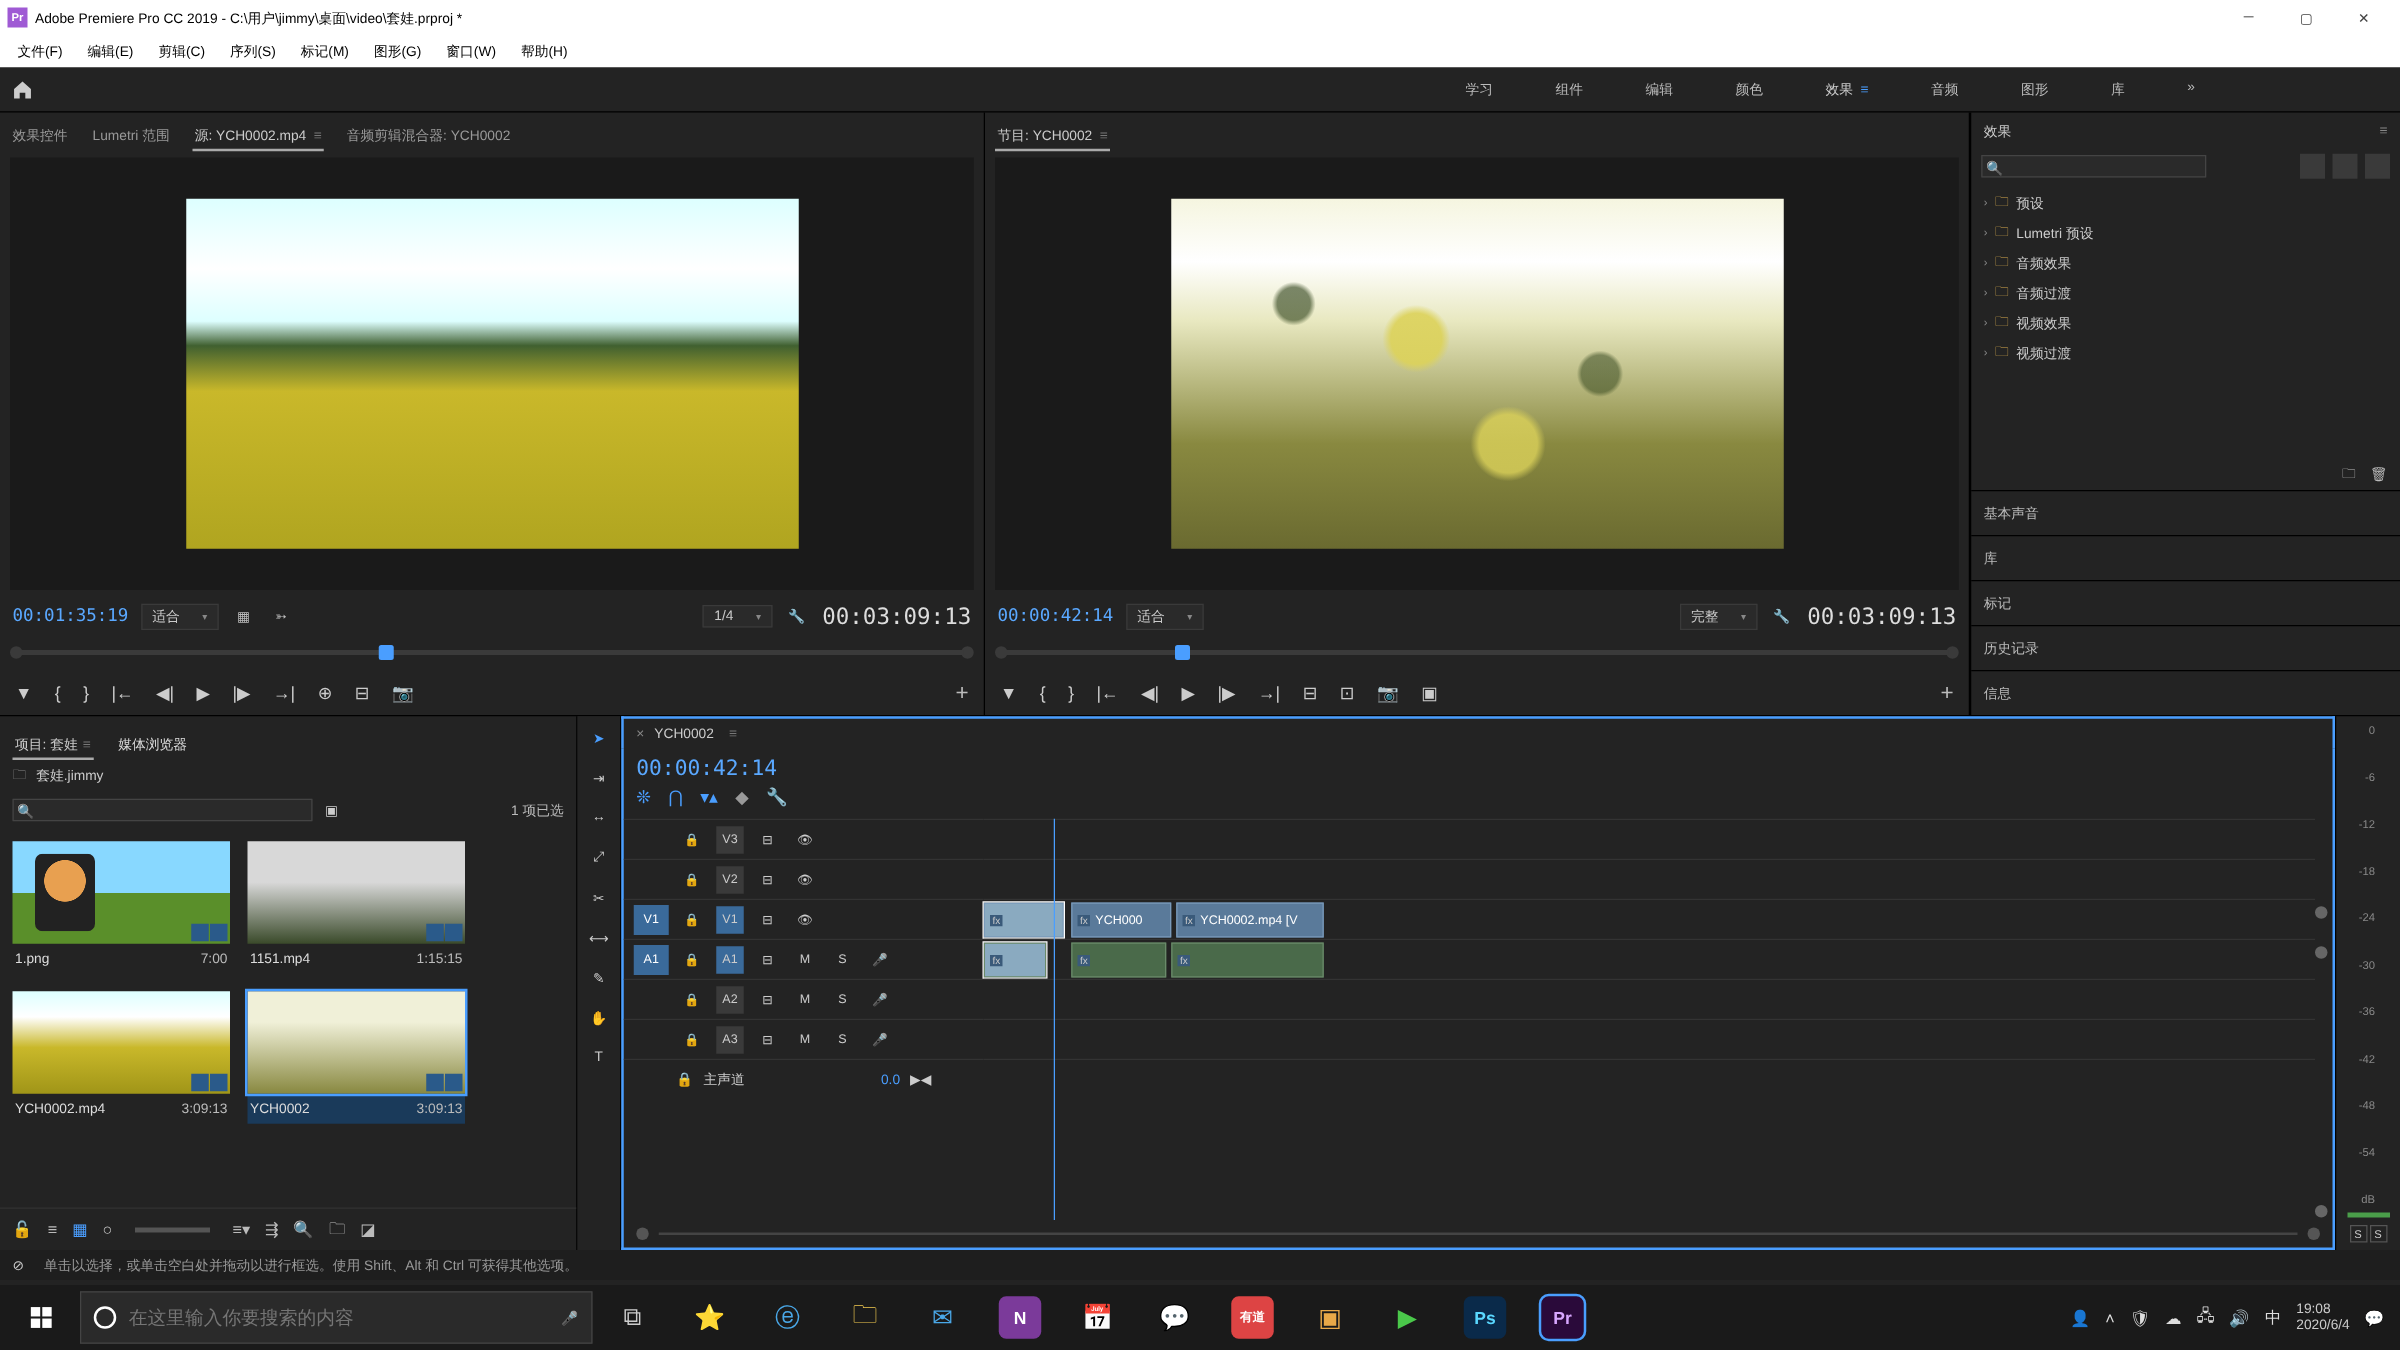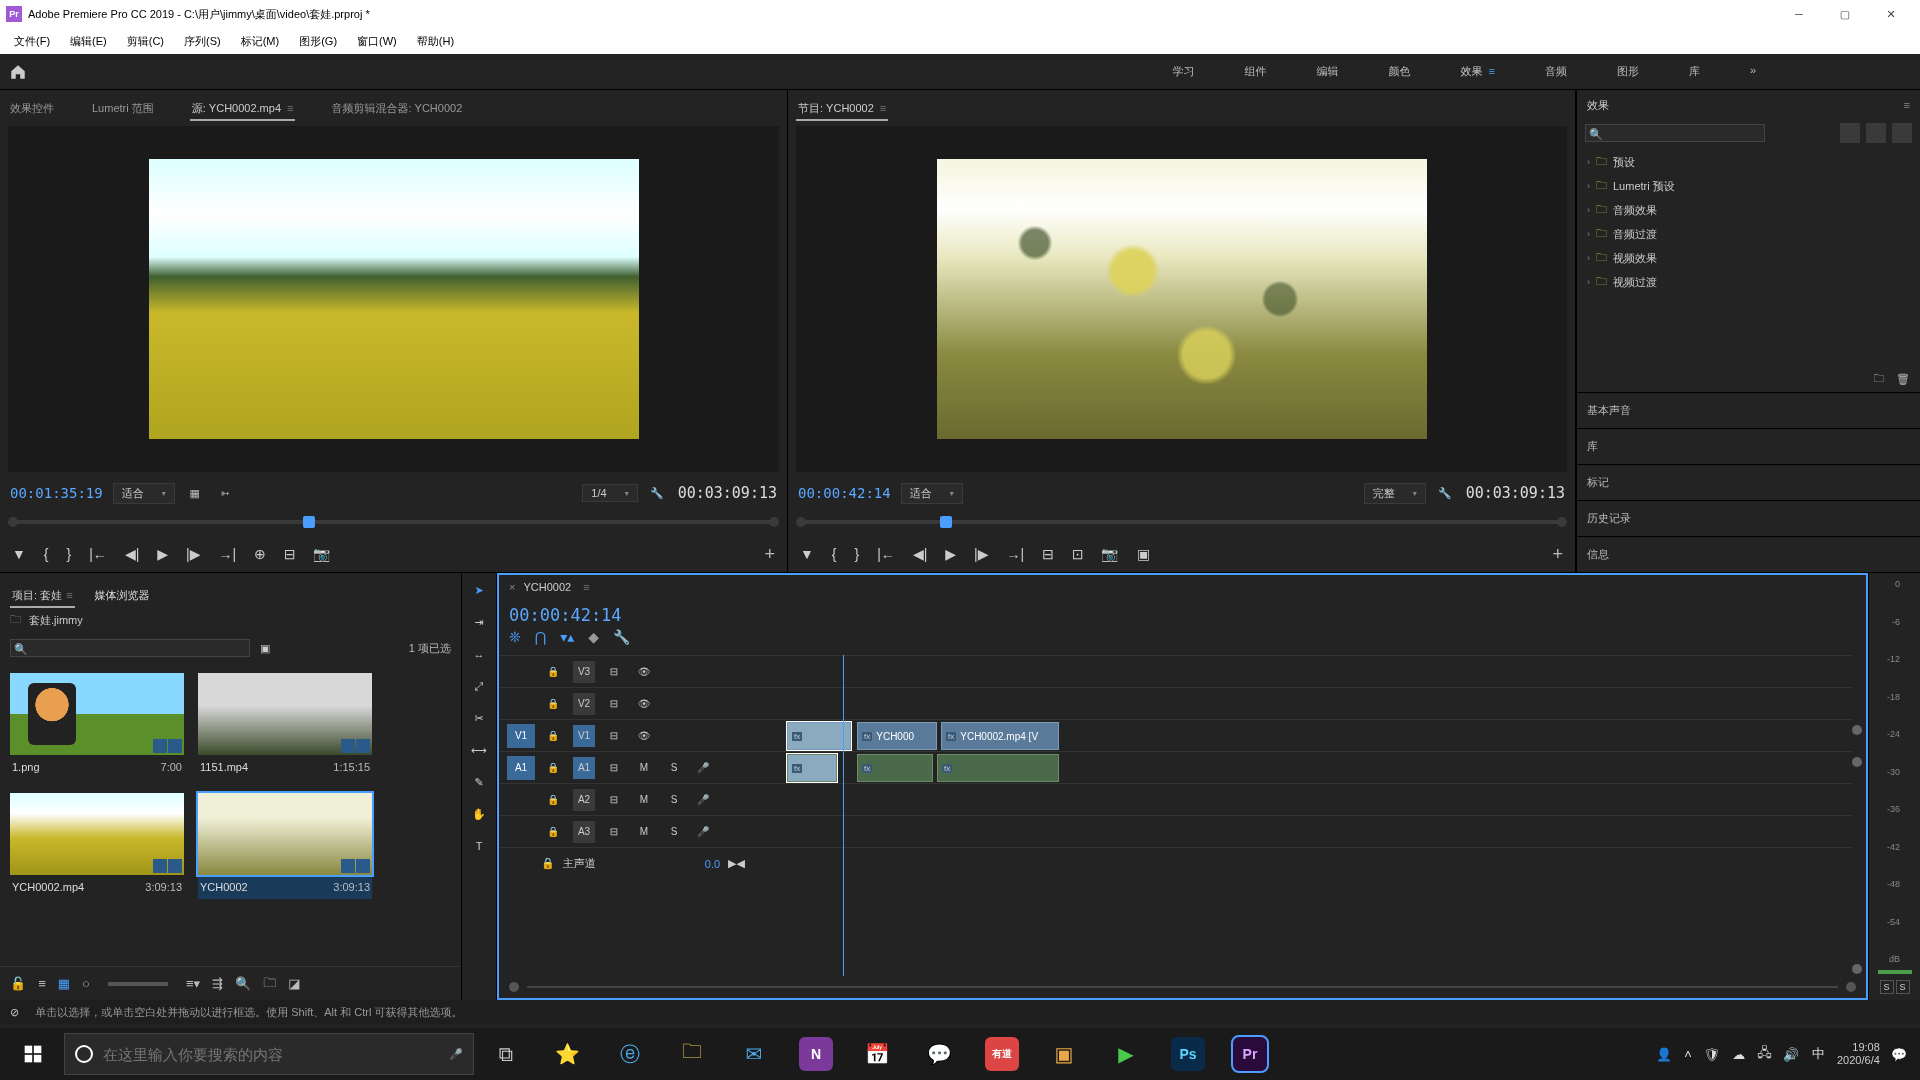--- a/index.html
+++ b/index.html
@@ -12,40 +12,40 @@
 .menubar .mi{padding:2px 8px;color:#000}
 .workspace-bar{height:36px;background:#232323;display:flex;align-items:center;border-bottom:1px solid #000}
 .workspace-bar .home{width:36px;display:flex;align-items:center;justify-content:center}
 .workspace-bar .spacer{flex:1}
 .workspace-bar .ws-tabs{display:flex;gap:42px;margin-right:160px}
 .workspace-bar .ws-tab{color:#bbb;padding:4px 4px}
 .workspace-bar .ws-tab.active{color:#4a9eff}
 .workspace-bar .ws-tab.active .eq{color:#4a9eff;margin-left:6px}
 .main-area{display:flex;height:482px}
 .left-col{flex:1;display:flex;flex-direction:column;border-right:1px solid #000}
-.panel-tabs{height:30px;display:flex;align-items:flex-end;padding:0 8px;gap:34px}
+.panel-tabs{height:30px;display:flex;align-items:flex-end;padding:0 8px;gap:16px}
 .panel-tab{color:#999;padding:4px 2px;position:relative}
 .panel-tab.active{color:#eee}
 .panel-tab.active::after{content:"";position:absolute;bottom:-1px;left:0;right:0;height:2px;background:#aaa}
 .panel-tab .eqmark{margin-left:6px;color:#777}
 .monitor{flex:1;background:#1a1a1a;display:flex;align-items:center;justify-content:center;margin:6px 8px}
 .monitor-img{width:490px;height:280px;background:linear-gradient(to bottom,#dff 0%,#fff 20%,#dff 35%,#406030 42%,#c9b82a 55%,#b0a520 100%);position:relative}
 .monitor-img.program{background:linear-gradient(to bottom,#f5f5e0 0%, #fff 18%, #e8e8c0 35%, #898940 70%, #6a6a30 100%);position:relative}
 .monitor-img.program::before{content:"";position:absolute;inset:0;background:
   radial-gradient(circle at 20% 30%, rgba(40,60,20,.6) 3%, transparent 4%),
   radial-gradient(circle at 40% 40%, rgba(220,210,90,.9) 6%, transparent 8%),
   radial-gradient(circle at 70% 50%, rgba(40,60,20,.5) 4%, transparent 5%),
   radial-gradient(circle at 55% 70%, rgba(220,210,90,.8) 7%, transparent 9%)}
 .ctrl-row{height:30px;display:flex;align-items:center;padding:0 10px;gap:10px}
 .ctrl-row .tc{color:#5aa8ff;font-family:monospace;font-size:14px}
 .ctrl-row .dd{background:#2a2a2a;padding:2px 8px;color:#ccc;display:flex;align-items:center;gap:18px;border:1px solid #3a3a3a}
 .ctrl-row .dd .arrow{font-size:8px;color:#888}
 .ctrl-row .small-btn{width:20px;height:18px;display:flex;align-items:center;justify-content:center;color:#bbb}
 .ctrl-row .flex{flex:1}
-.ctrl-row .tc-right{color:#ddd;font-family:monospace;font-size:15px}
+.ctrl-row .tc-right{color:#ddd;font-family:monospace;font-size:18px}
 .scrub{height:28px;margin:0 10px;position:relative;display:flex;align-items:center}
 .scrub .track{flex:1;height:4px;background:#3a3a3a;position:relative}
 .scrub .dot{width:10px;height:10px;border-radius:50%;background:#3a3a3a;margin:0 -2px}
 .scrub .play-dot{position:absolute;top:-4px;width:12px;height:12px;background:#4a9eff;border-radius:2px}
 .transport{height:36px;display:flex;align-items:center;justify-content:center;gap:18px;padding:0 12px}
 .transport .tb{color:#ccc;font-size:14px;cursor:pointer}
 .transport .plus{margin-left:auto;color:#bbb;font-size:18px}
 .right-col{width:344px;border-left:1px solid #000;display:flex;flex-direction:column}
 .effects-head{height:30px;display:flex;align-items:center;padding:0 10px}
 .effects-head .eqmark{margin-left:auto;color:#888}
@@ -143,21 +143,21 @@
 .status-bar .hint{color:#999}
 .taskbar{position:absolute;bottom:0;left:0;right:0;height:52px;background:#1a1a1a;display:flex;align-items:center;padding:0 4px;gap:2px}
 .taskbar .tb-btn{width:58px;height:48px;display:flex;align-items:center;justify-content:center}
 .taskbar .search{flex:0 0 410px;height:42px;background:#2a2a2a;display:flex;align-items:center;padding:0 10px;gap:10px;border:1px solid #444}
 .taskbar .search .circle{width:18px;height:18px;border:2px solid #fff;border-radius:50%}
 .taskbar .search input{flex:1;background:transparent;border:none;color:#aaa;font-size:15px}
 .taskbar .search .mic{color:#888}
 .taskbar .tb-icon{width:60px;height:48px;display:flex;align-items:center;justify-content:center;font-size:20px}
 .taskbar .tray{margin-left:auto;display:flex;align-items:center;gap:12px;padding-right:8px}
 .taskbar .tray .ti{color:#ddd;font-size:13px}
-.taskbar .clock{text-align:right;line-height:1.2;color:#eee}
+.taskbar .clock{line-height:1.2;color:#eee}
 .taskbar .app{width:34px;height:34px;display:flex;align-items:center;justify-content:center;font-size:14px;font-weight:bold;border-radius:6px}
 svg{display:block}
 </style>
 </head>
 <body>
 
 <div class="titlebar">
   <span class="app-icon">Pr</span>
   <span class="title">Adobe Premiere Pro CC 2019 - C:\用户\jimmy\桌面\video\套娃.prproj *</span>
   <span class="win-btn">─</span>

